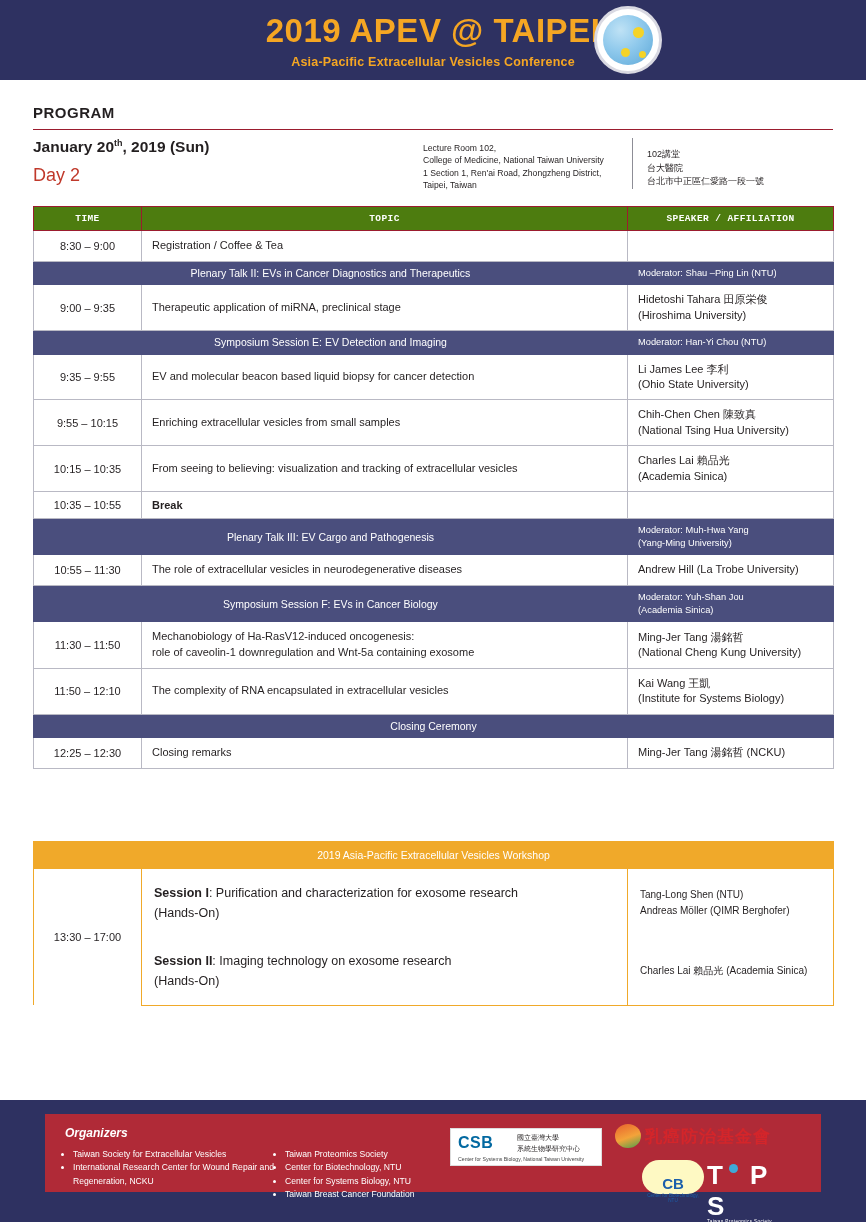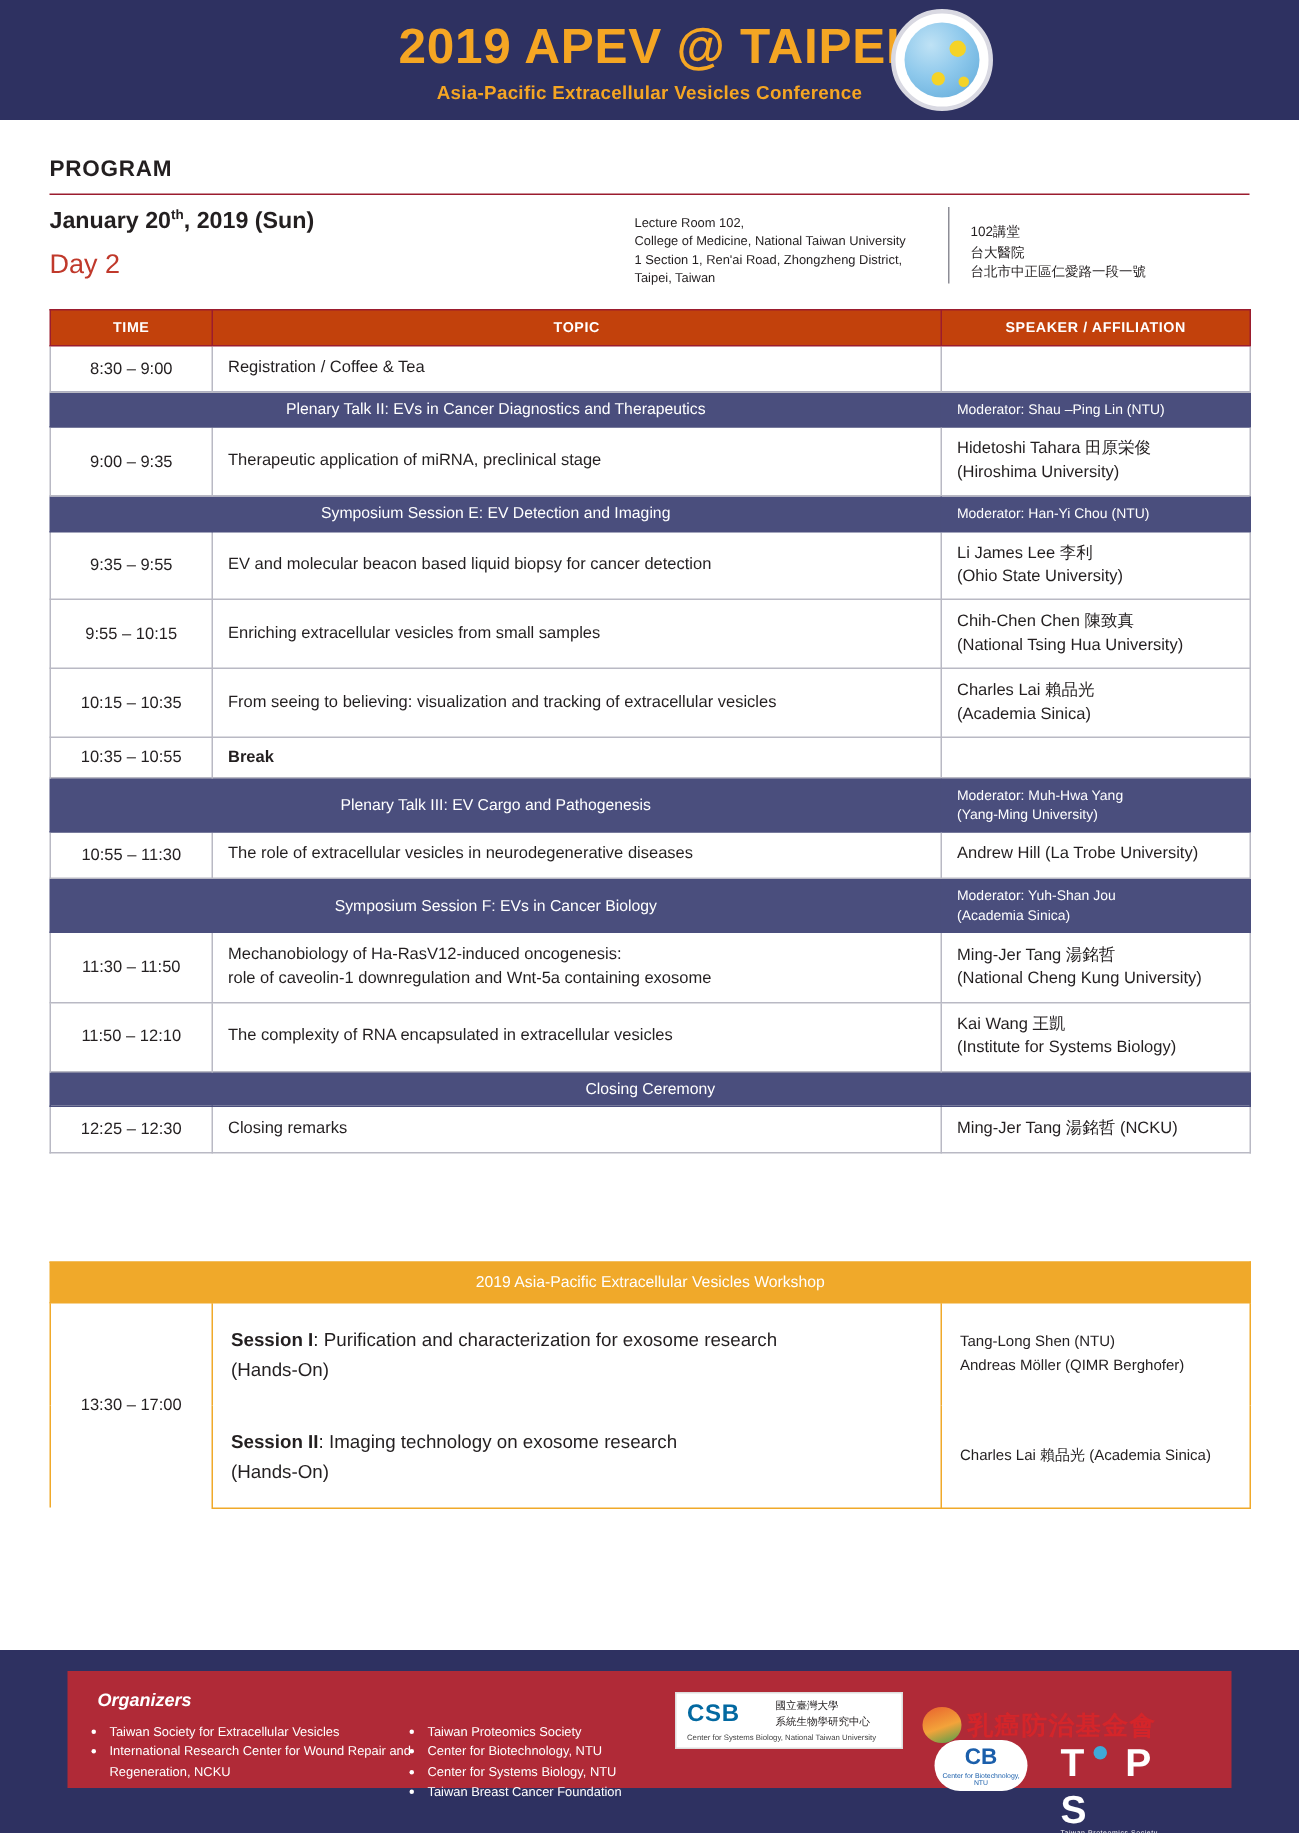--- a/index.html
+++ b/index.html
@@ -131,28 +131,29 @@
     width: 100%;
     border-collapse: collapse;
     margin-top: 14px;
     table-layout: fixed;
   }
   table.schedule col.c-time { width: 108px; }
   table.schedule col.c-topic { width: 486px; }
   table.schedule col.c-speaker { width: 206px; }
 
   table.schedule th {
-    background: #c2410c;
+    background: #4d7c0f;
     color: #ffffff;
     font-size: 9.5px;
     font-weight: bold;
     letter-spacing: 0.4px;
     padding: 6px 4px;
     text-align: center;
     border: 1px solid #9b1c2e;
+    font-family: Liberation Mono, monospace;
   }
   table.schedule td {
     border: 1px solid #b9b9c4;
     font-size: 11px;
     padding: 7px 10px;
     vertical-align: middle;
     color: #231f20;
   }
   td.time {
     text-align: center;
@@ -295,21 +296,21 @@
     position: absolute;
     left: 7px;
     top: 27px;
     font-size: 5.2px;
     color: #444444;
   }
 
   .bcf-logo {
     position: absolute;
     left: 570px;
-    top: 24px;
+    top: 10px;
     width: 190px;
     height: 26px;
   }
   .bcf-mountain {
     position: absolute;
     left: 0; top: 0;
     width: 26px; height: 24px;
     border-radius: 50%;
     background: linear-gradient(160deg, #e8612d 0%, #f3a33a 55%, #4a9f4c 100%);
   }
@@ -317,33 +318,33 @@
     position: absolute;
     left: 30px;
     top: 1px;
     font-size: 17px;
     font-weight: bold;
     color: #d4252a;
     letter-spacing: 1px;
   }
   .ctb-badge {
     position: absolute;
-    left: 578px;
+    left: 597px;
     top: 46px;
     width: 62px;
     height: 34px;
     border-radius: 17px;
-    background: #ffffff;
+    background: #fef9c3;
     color: #1b5fab;
     font-weight: bold;
     font-size: 15px;
     text-align: center;
     line-height: 20px;
     box-sizing: border-box;
-    padding-top: 2px;
+    padding-top: 14px;
   }
   .ctb-badge small {
     display: block;
     font-size: 4.6px;
     color: #1b5fab;
     line-height: 1;
     font-weight: normal;
   }
   .tps-logo {
     position: absolute;

